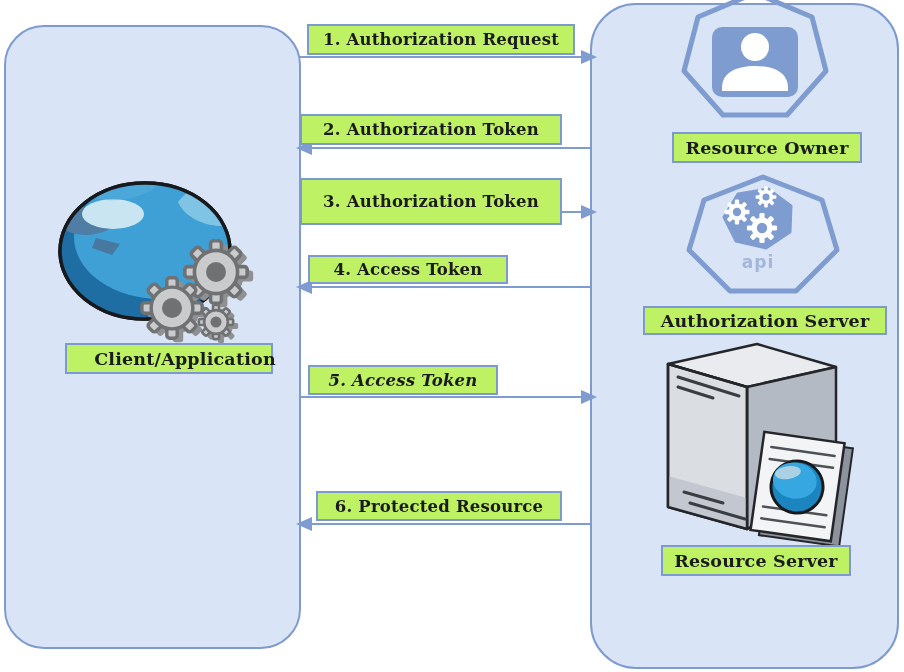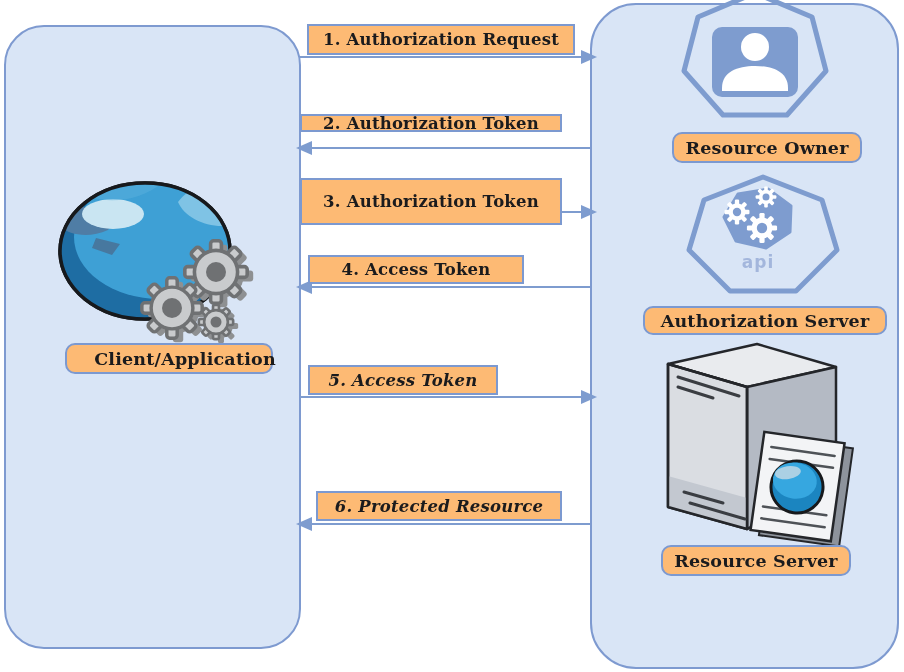--- a/index.html
+++ b/index.html
@@ -1,41 +1,41 @@
 <!DOCTYPE html>
 <html><head>
 <meta charset="utf-8">
 <style>
   html,body{margin:0;padding:0;background:#ffffff;}
   .canvas{position:relative;width:904px;height:672px;overflow:hidden;background:#ffffff;
           font-family:"DejaVu Serif","Liberation Serif",serif;}
   .panel{position:absolute;background:#d9e5f6;border:2px solid #7e9ad0;box-sizing:border-box;}
   .panel.left{left:4px;top:25px;width:297px;height:624px;border-radius:40px;}
   .panel.right{left:590px;top:3px;width:309px;height:666px;border-radius:46px;}
-  .label-box{position:absolute;background:#fdba74;border:2px solid #7c99d0;box-sizing:border-box;
+  .label-box{position:absolute;background:#bef264;border:2px solid #7c99d0;box-sizing:border-box;
              display:flex;align-items:center;justify-content:center;white-space:nowrap;
              color:#1b1b1d;font-weight:700;font-size:16.5px;letter-spacing:.2px;}
-  .node-label{font-size:17.5px;border-radius:10px;}
+  .node-label{font-size:17.5px;}
   .line{position:absolute;height:2px;background:#7e9ccf;}
   .head{position:absolute;width:0;height:0;border-top:7px solid transparent;border-bottom:7px solid transparent;}
   .head.r{border-left:16px solid #7e9ccf;}
   .head.l{border-right:16px solid #7e9ccf;}
   
   #m1 .line{left:300px;top:56px;width:282px;} #m1 .head{left:581px;top:50px;}
   #m1 .label-box{left:307px;top:24px;width:268px;height:31px;}
   #m2 .line{left:312px;top:147px;width:278px;} #m2 .head{left:296px;top:141px;}
-  #m2 .label-box{left:300px;top:114px;width:262px;height:18px;}
+  #m2 .label-box{left:300px;top:114px;width:262px;height:31px;}
   #m3 .line{left:300px;top:211px;width:282px;} #m3 .head{left:581px;top:205px;}
   #m3 .label-box{left:300px;top:178px;width:262px;height:47px;}
   #m4 .line{left:312px;top:286px;width:278px;} #m4 .head{left:296px;top:280px;}
-  #m4 .label-box{left:308px;top:255px;width:216px;height:29px;}
+  #m4 .label-box{left:308px;top:255px;width:200px;height:29px;}
   #m5 .line{left:300px;top:396px;width:282px;} #m5 .head{left:581px;top:390px;}
   #m5 .label-box{left:308px;top:365px;width:190px;height:30px;font-style:italic;}
   #m6 .line{left:312px;top:523px;width:278px;} #m6 .head{left:296px;top:517px;}
-  #m6 .label-box{left:316px;top:491px;width:246px;height:30px;font-style:italic;}
+  #m6 .label-box{left:316px;top:491px;width:246px;height:30px;}
   
   #client-label{left:65px;top:343px;width:208px;height:31px;padding-left:32px;}
   #ro-label{left:672px;top:132px;width:190px;height:31px;}
   #as-label{left:643px;top:306px;width:244px;height:29px;}
   #rs-label{left:661px;top:545px;width:190px;height:31px;}
   .icon-svg{position:absolute;overflow:visible;}
 </style>
 </head>
 <body>
 

